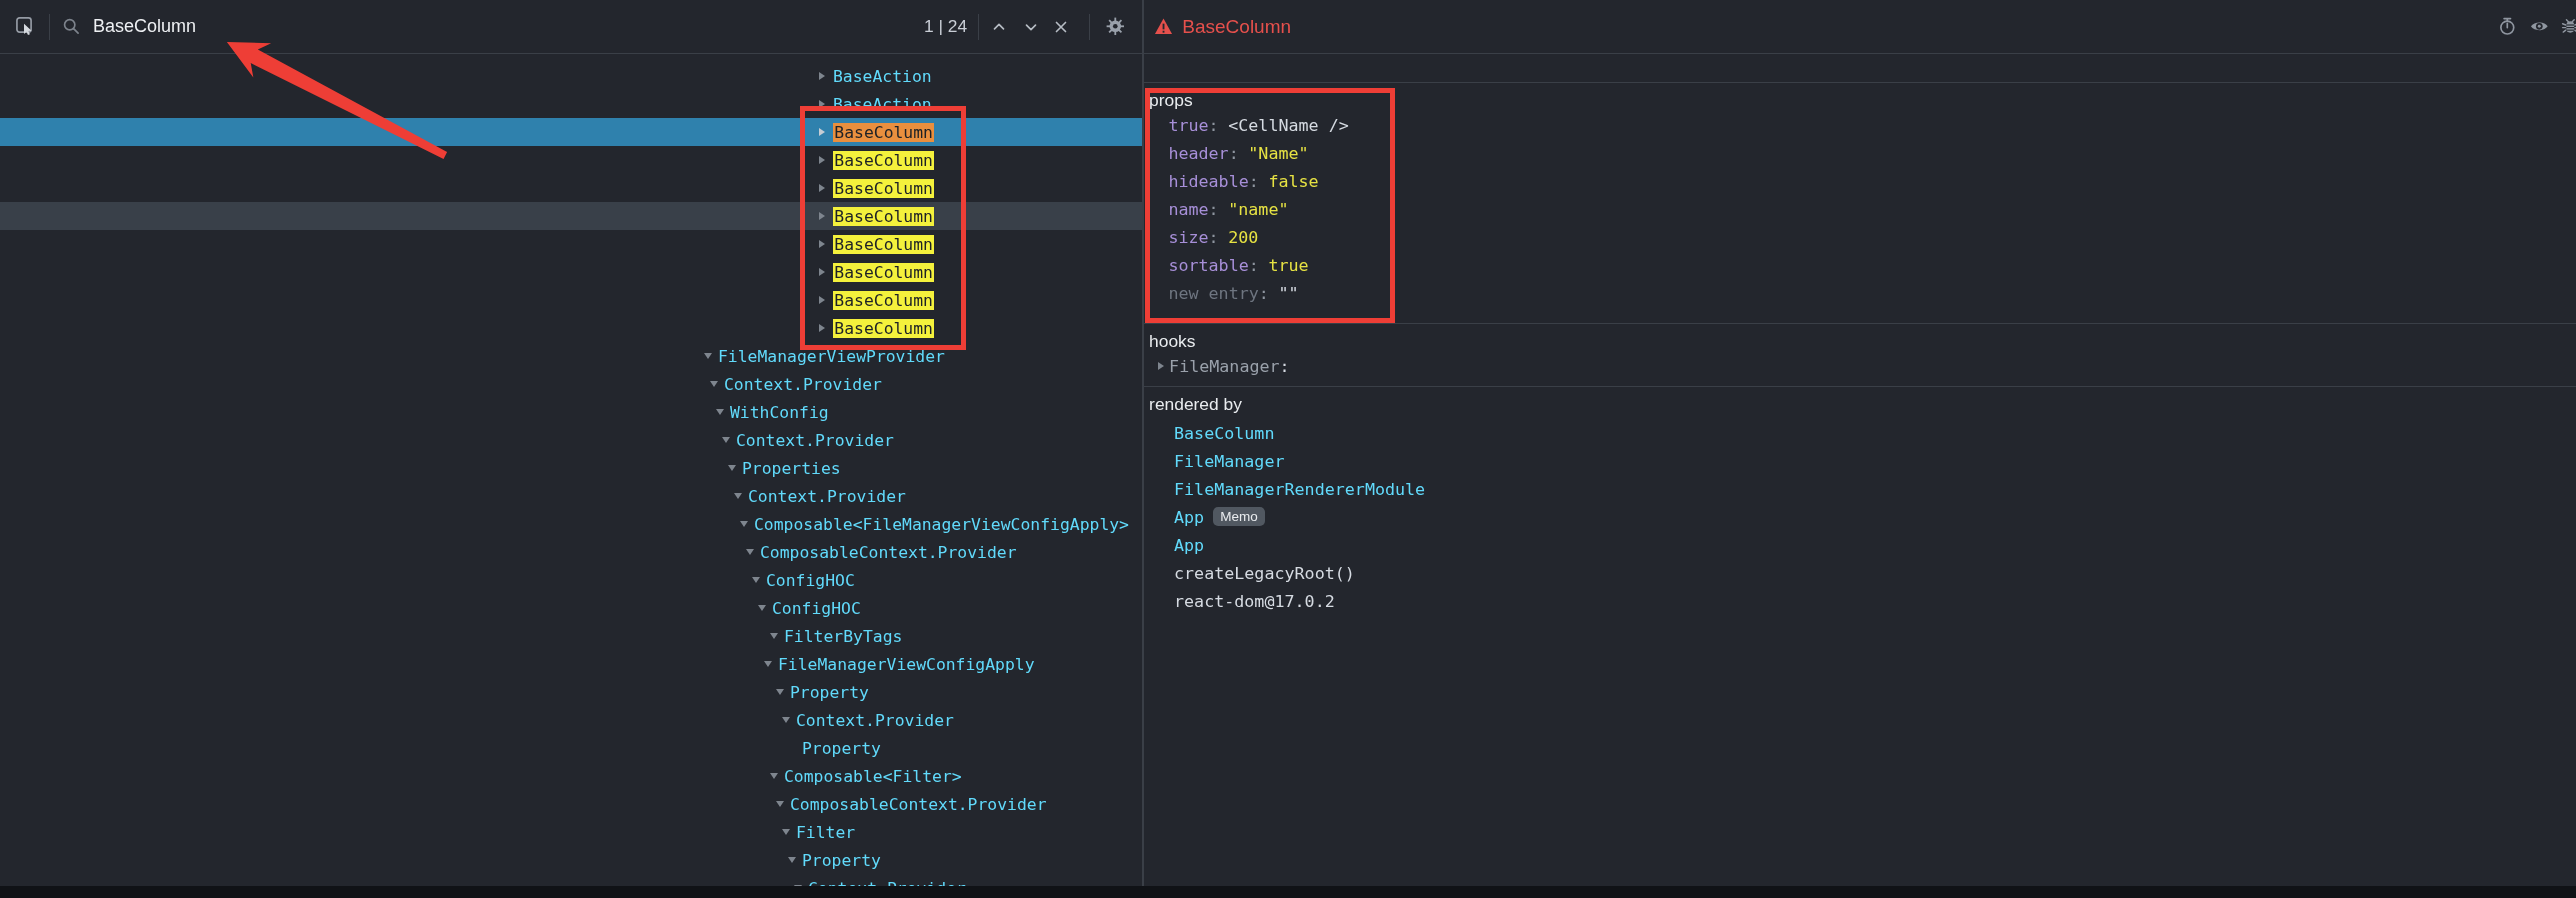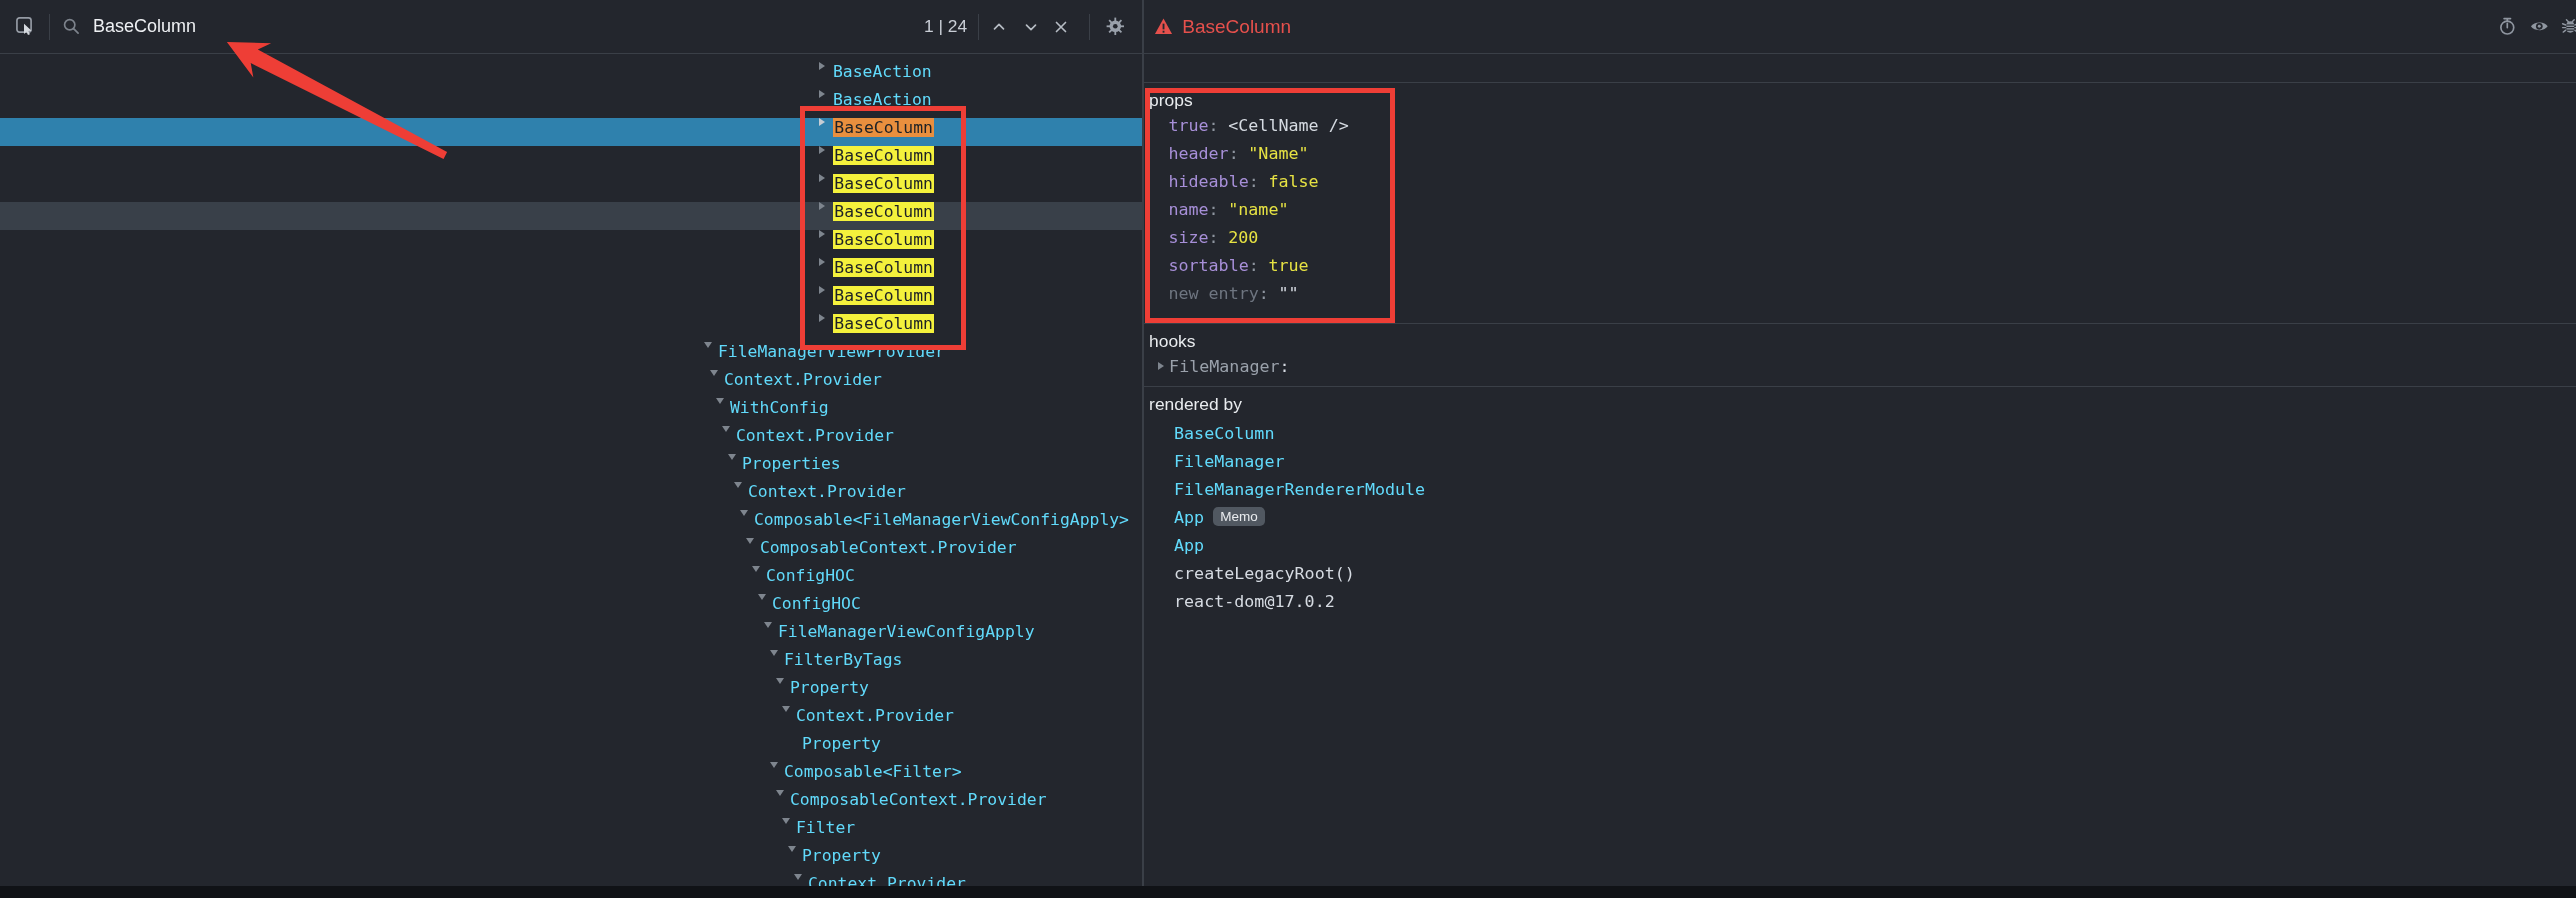--- a/index.html
+++ b/index.html
@@ -18,21 +18,21 @@
   .count{position:absolute;left:924px;top:0;height:53px;display:flex;align-items:center;
          font-size:17.4px;color:#c9ced6;}
 
   .rheader{position:absolute;left:1144px;top:0;right:0;height:53px;display:flex;align-items:center;}
   .rtitle{margin-left:9px;font-size:19px;color:var(--error-red);}
   .ricons{margin-left:auto;margin-right:11.6px;display:flex;gap:11px;}
   .ricons span{width:20.6px;height:20.6px;display:block;}
 
   
   .tree{position:absolute;left:0;top:62px;width:1142px;height:837px;overflow:hidden;}
-  .trow{height:28px;display:flex;align-items:flex-start;font-size:16.4px;}
+  .trow{height:28px;display:flex;align-items:center;font-size:16.4px;}
   .trow.selected{background:var(--selected-blue);}
   .trow.hover{background:var(--hover-gray);}
   .spacer{flex:0 0 auto;}
   .arrow{flex:0 0 14px;display:flex;align-items:center;}
   .arrow.collapsed::before{content:"";border-left:6.4px solid #7e858e;
         border-top:4.5px solid transparent;border-bottom:4.5px solid transparent;}
   .arrow.expanded::before{content:"";border-top:6.4px solid #7e858e;
         border-left:4.5px solid transparent;border-right:4.5px solid transparent;}
   .selected .arrow.collapsed::before{border-left-color:#c6cdd4;}
   .tlabel{display:flex;align-items:center;color:var(--accent);}
@@ -280,28 +280,28 @@
         <span class="spacer" style="width: 752px;"></span>
         <span class="arrow expanded"></span>
         <span class="tlabel">ConfigHOC</span>
       </div>
       <div class="trow">
         <span class="spacer" style="width: 758px;"></span>
         <span class="arrow expanded"></span>
         <span class="tlabel">ConfigHOC</span>
       </div>
       <div class="trow">
+        <span class="spacer" style="width: 770px;"></span>
+        <span class="arrow expanded"></span>
+        <span class="tlabel">FilterByTags</span>
+      </div>
+      <div class="trow">
         <span class="spacer" style="width: 764px;"></span>
         <span class="arrow expanded"></span>
         <span class="tlabel">FileManagerViewConfigApply</span>
-      </div>
-      <div class="trow">
-        <span class="spacer" style="width: 770px;"></span>
-        <span class="arrow expanded"></span>
-        <span class="tlabel">FilterByTags</span>
       </div>
       <div class="trow">
         <span class="spacer" style="width: 776px;"></span>
         <span class="arrow expanded"></span>
         <span class="tlabel">Property</span>
       </div>
       <div class="trow">
         <span class="spacer" style="width: 782px;"></span>
         <span class="arrow expanded"></span>
         <span class="tlabel">Context.Provider</span>

